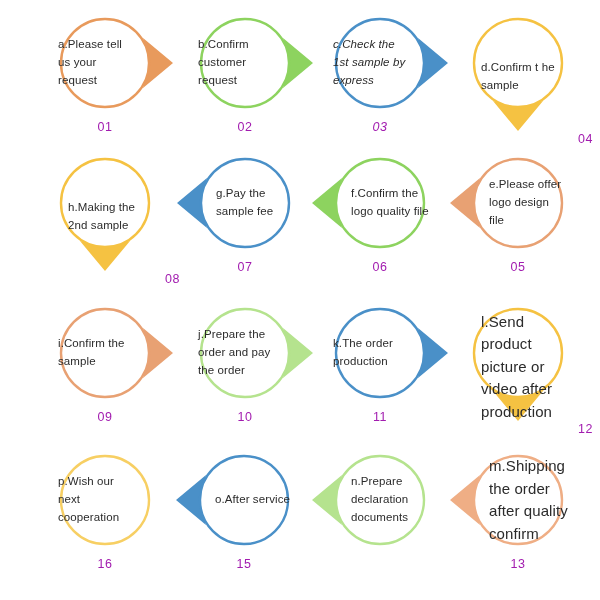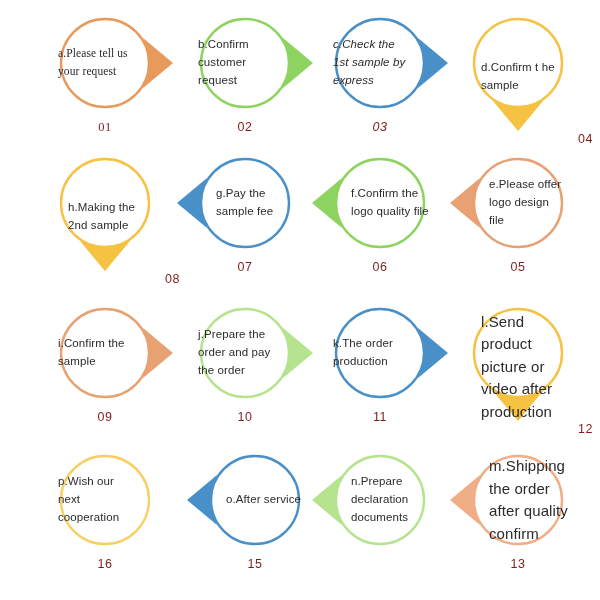--- a/index.html
+++ b/index.html
@@ -71,31 +71,31 @@
     width: 84px;
   }
 
   .node-number {
     position: absolute;
     top: 112px;
     left: 0;
     width: 150px;
     text-align: center;
     font-size: 12.5px;
-    color: #7f1d1d;
+    color: #a21caf;
     letter-spacing: 0.6px;
   }
 
   .dir-down .node-number { top: 124px; text-align: right; }
 </style>
 </head>
 <body>
 
 <div id="flow-canvas">
-    <div class="flow-node dir-right" style="left: 30px; top: 8px; font-family: Liberation Serif, serif;">
+    <div class="flow-node dir-right" style="left: 30px; top: 8px;">
       <svg class="node-shape" viewBox="0 0 150 110" width="150" height="110">
         <path d="M 113 30 L 143 55 L 113 80 Q 121 55 113 30 Z" fill="#E89A5C"></path>
         <circle cx="75" cy="55" r="44" fill="#ffffff" stroke="#E89A5C" stroke-width="2.4"></circle>
       </svg>
       <div class="node-label">
         <div class="node-label-inner">a.Please tell us your request</div>
       </div>
       <div class="node-number">01</div>
     </div>
     <div class="flow-node dir-right" style="left: 170px; top: 8px;">
@@ -210,21 +210,21 @@
     </div>
     <div class="flow-node dir-none" style="left: 30px; top: 445px;">
       <svg class="node-shape" viewBox="0 0 150 110" width="150" height="110">
         <circle cx="75" cy="55" r="44" fill="#ffffff" stroke="#F7CF63" stroke-width="2.4"></circle>
       </svg>
       <div class="node-label">
         <div class="node-label-inner">p.Wish our next cooperation</div>
       </div>
       <div class="node-number">16</div>
     </div>
-    <div class="flow-node dir-left" style="left: 180px; top: 445px;">
+    <div class="flow-node dir-left" style="left: 169px; top: 445px;">
       <svg class="node-shape" viewBox="0 0 150 110" width="150" height="110">
         <path d="M 37 30 L 7 55 L 37 80 Q 29 55 37 30 Z" fill="#4A90C8"></path>
         <circle cx="75" cy="55" r="44" fill="#ffffff" stroke="#4A90C8" stroke-width="2.4"></circle>
       </svg>
       <div class="node-label">
         <div class="node-label-inner">o.After service</div>
       </div>
       <div class="node-number">15</div>
     </div>
     <div class="flow-node dir-left" style="left: 305px; top: 445px;">

